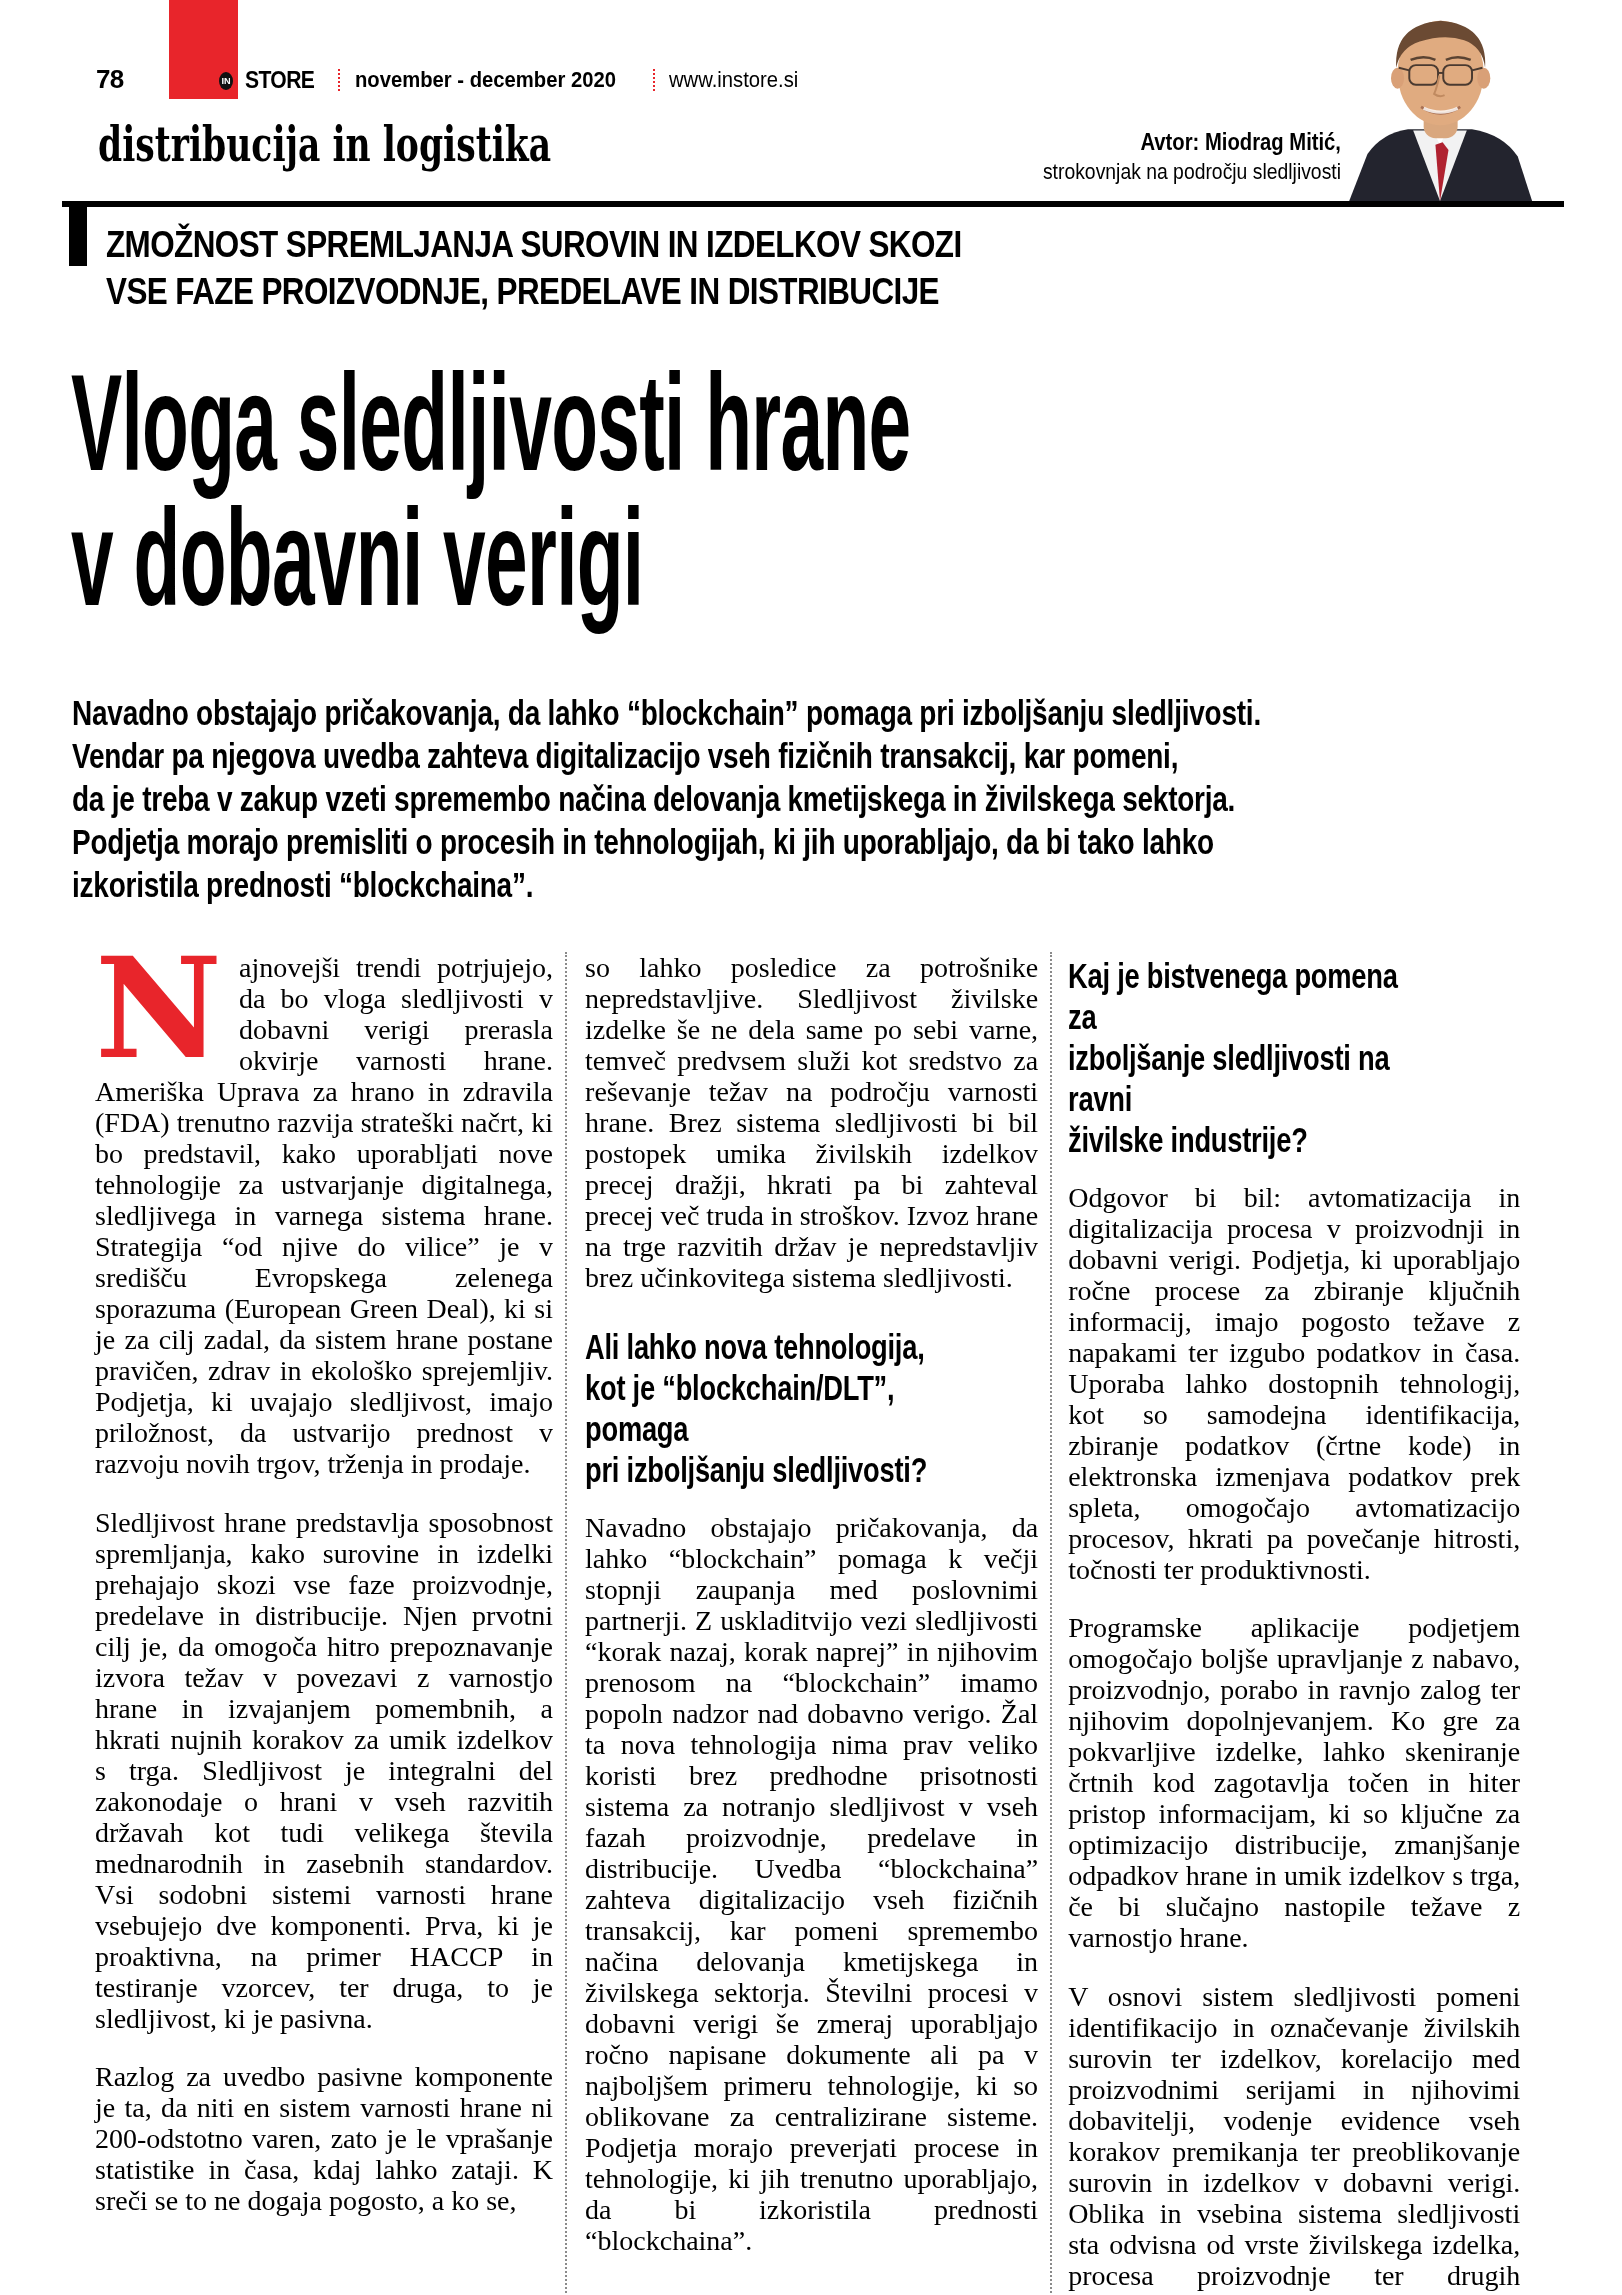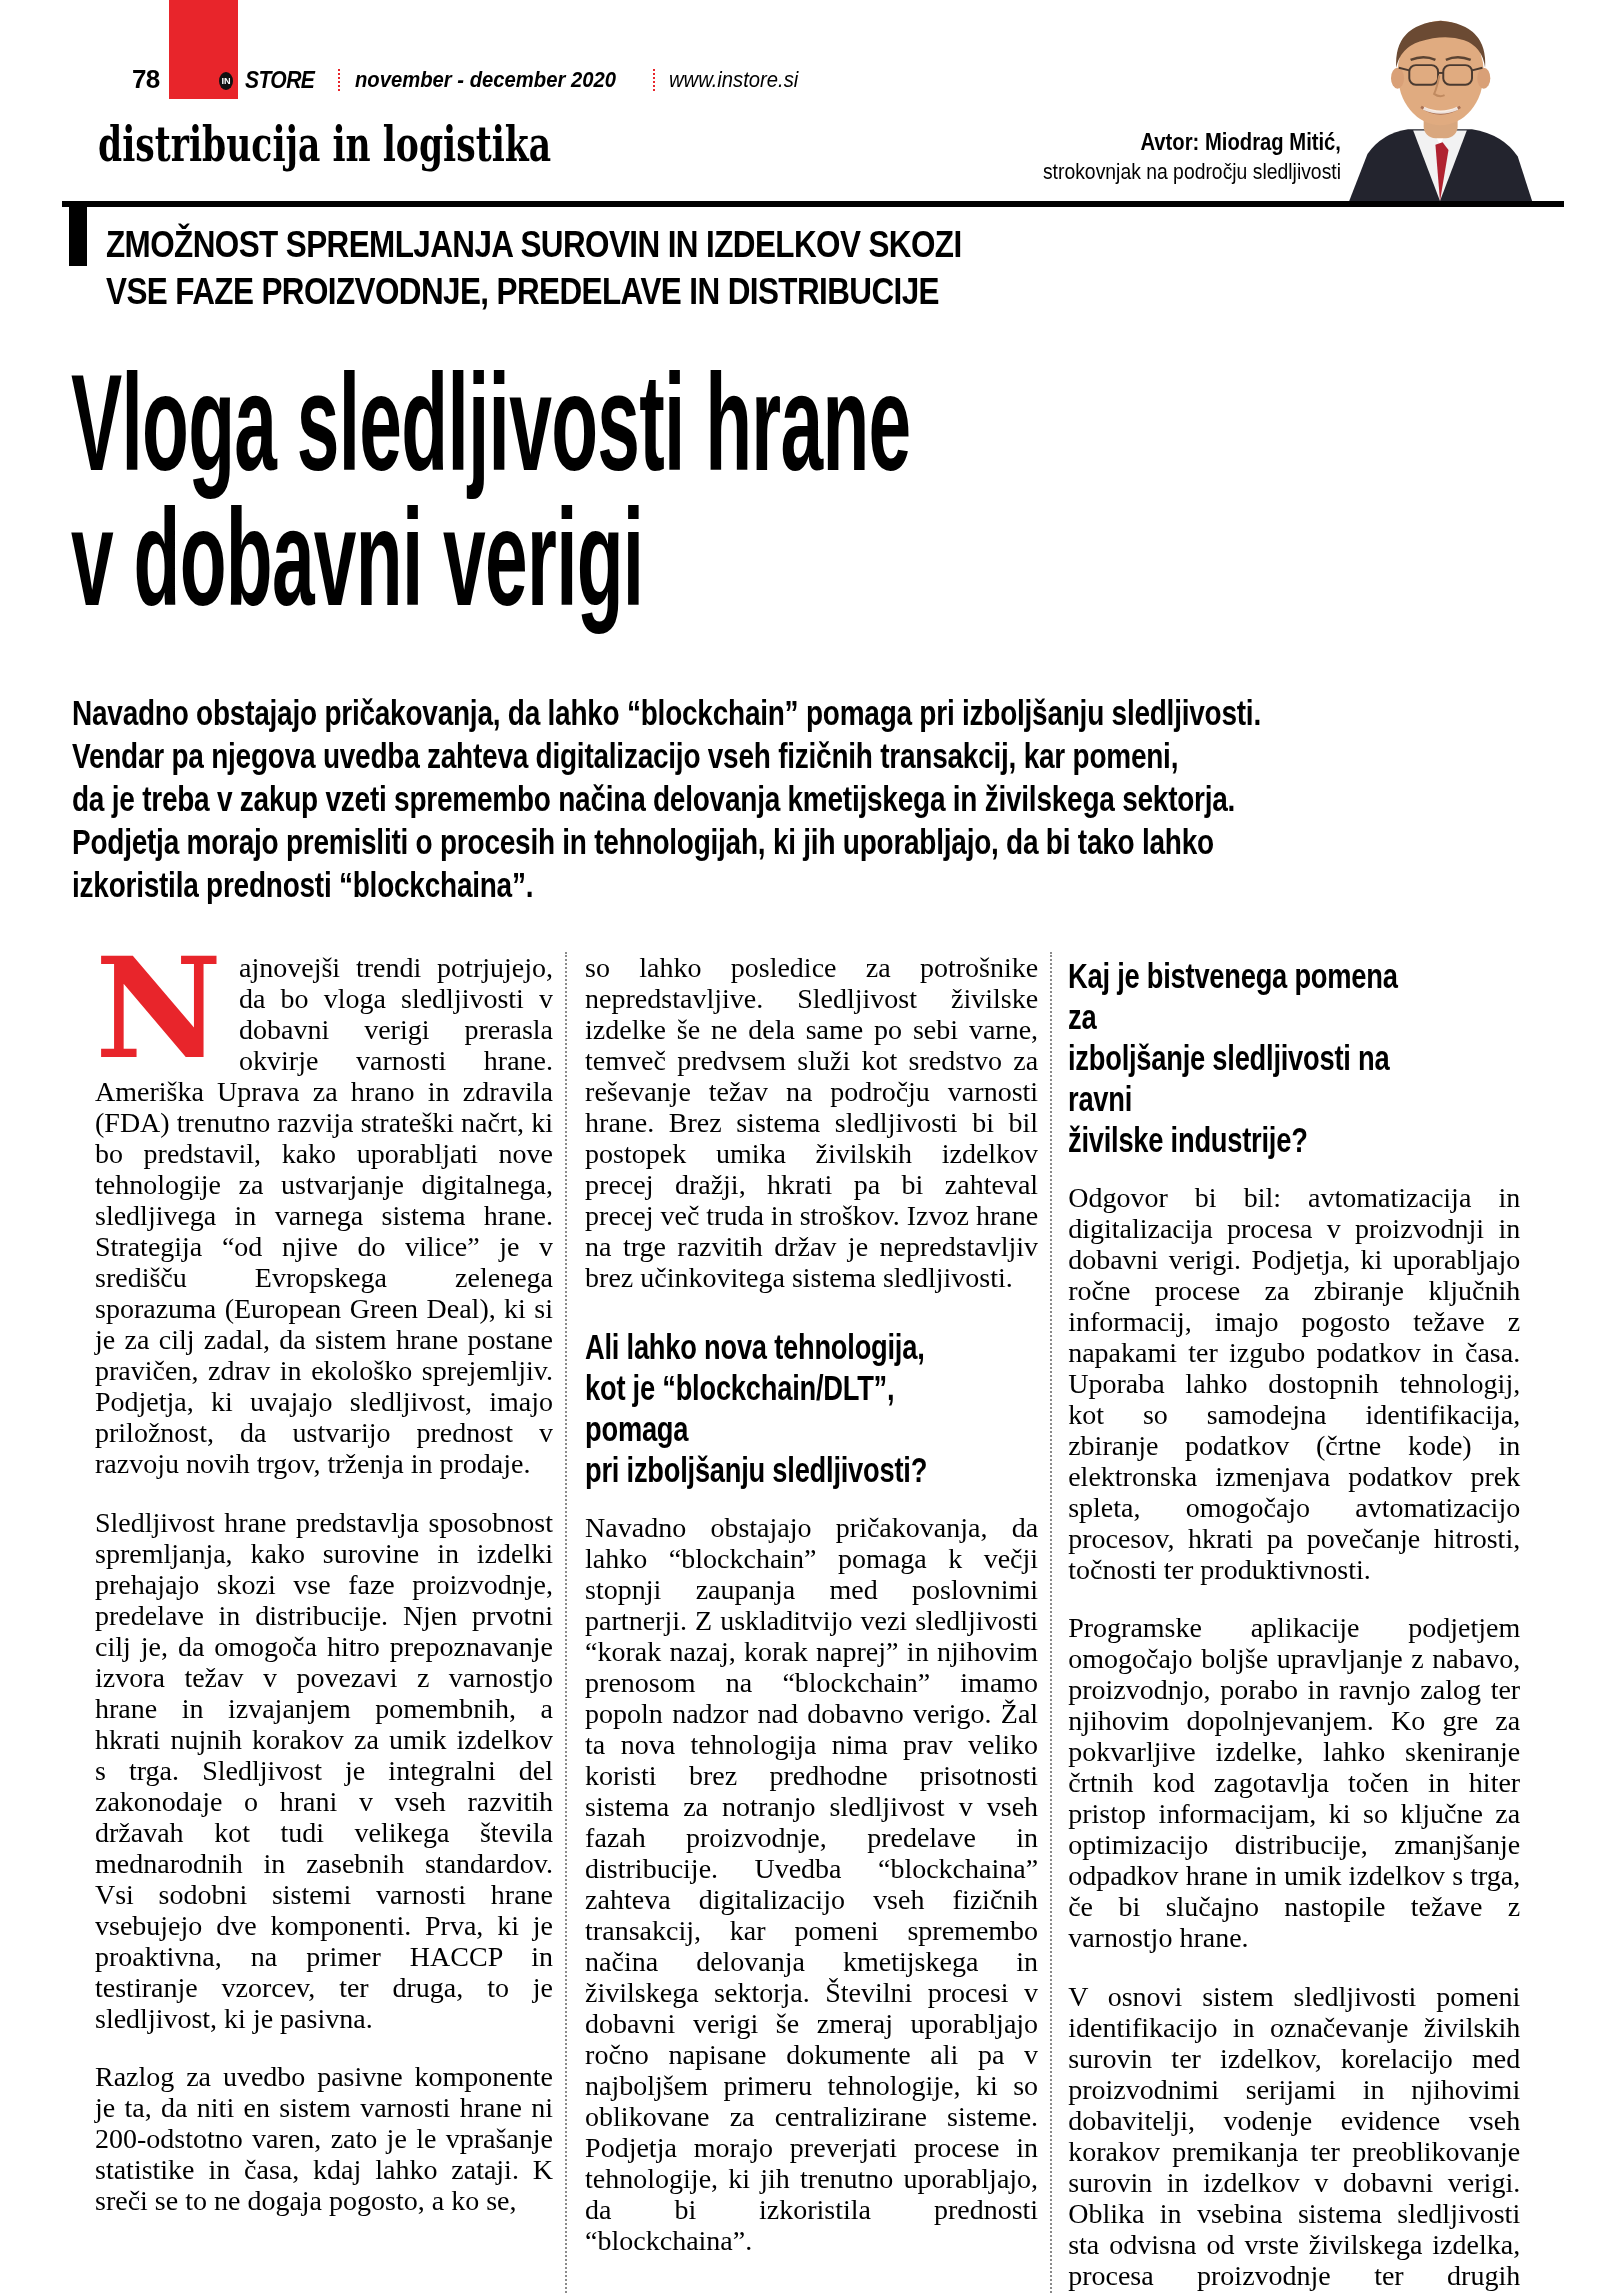--- a/index.html
+++ b/index.html
@@ -3,25 +3,25 @@
 <meta charset="utf-8">
 <style>
   html,body{margin:0;padding:0;}
   body{
     width:1623px;height:2295px;position:relative;background:#ffffff;
     font-family:"Liberation Sans",sans-serif;color:#000;overflow:hidden;
   }
   .abs{position:absolute;}
   .cond{transform-origin:left top;display:block;}
   
-  .page-num{left:96px;top:64px;font-size:26px;font-weight:700;letter-spacing:-0.7px;margin-left:36px;}
+  .page-num{left:96px;top:64px;font-size:26px;font-weight:700;letter-spacing:-0.7px;}
   .logo-red{left:169px;top:0;width:69px;height:99px;background:#e8252b;}
   .logo-circle{left:219px;top:72px;width:14px;height:18.3px;border-radius:50%;background:#111;
     display:flex;align-items:center;justify-content:center;color:#fff;font-size:9.2px;font-weight:700;}
-  .header-row{left:245px;top:67px;display:flex;align-items:center;gap:14.4px;height:26px;font-style:italic;}
+  .header-row{left:245px;top:67px;display:flex;align-items:center;gap:14.4px;height:26px;}
   .store-word{font-size:24px;font-weight:700;letter-spacing:-0.7px;transform:scaleX(.88);transform-origin:left center;}
   .dot-sep{width:0;height:22px;border-left:2.6px dotted #e8252b;}
   .issue-date{font-size:22px;font-weight:700;transform:scaleX(.92);transform-origin:left center;white-space:nowrap;}
   .site-url{font-size:22px;font-weight:400;transform:scaleX(.92);transform-origin:left center;white-space:nowrap;}
   .section-title{left:98px;top:116px;font-size:48px;font-weight:700;
     font-family:"DejaVu Serif",serif;transform:scaleX(.72);transform-origin:left top;letter-spacing:0;}
   .author-block{left:687px;top:128px;width:654px;text-align:right;transform:scaleX(.88);transform-origin:right top;}
   .author-name{font-size:23px;font-weight:700;line-height:29.4px;}
   .author-role{font-size:22px;font-weight:400;line-height:29.4px;}
   .photo{left:1336px;top:5.2px;width:208px;height:196px;}

